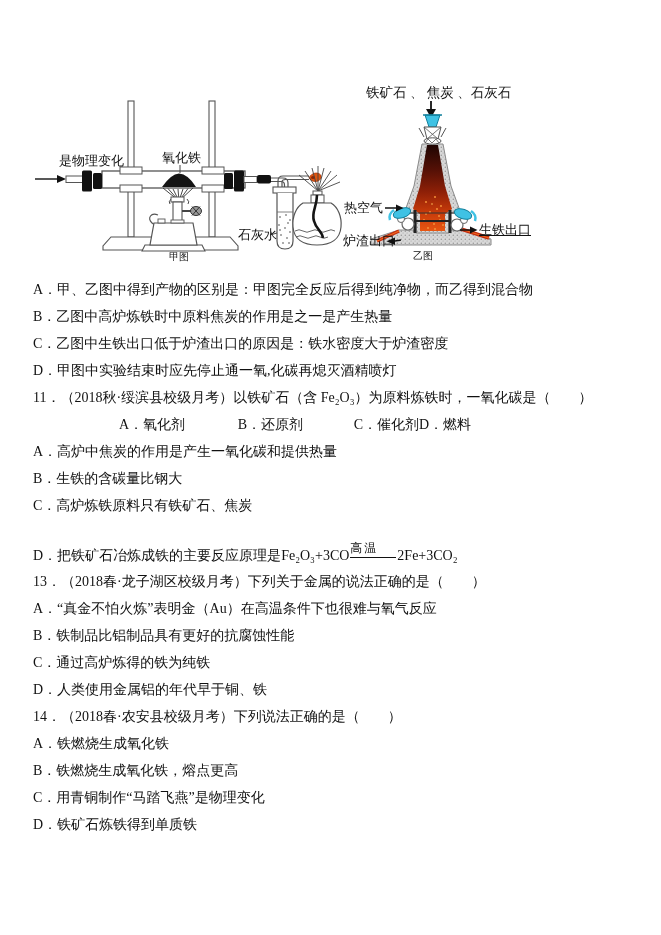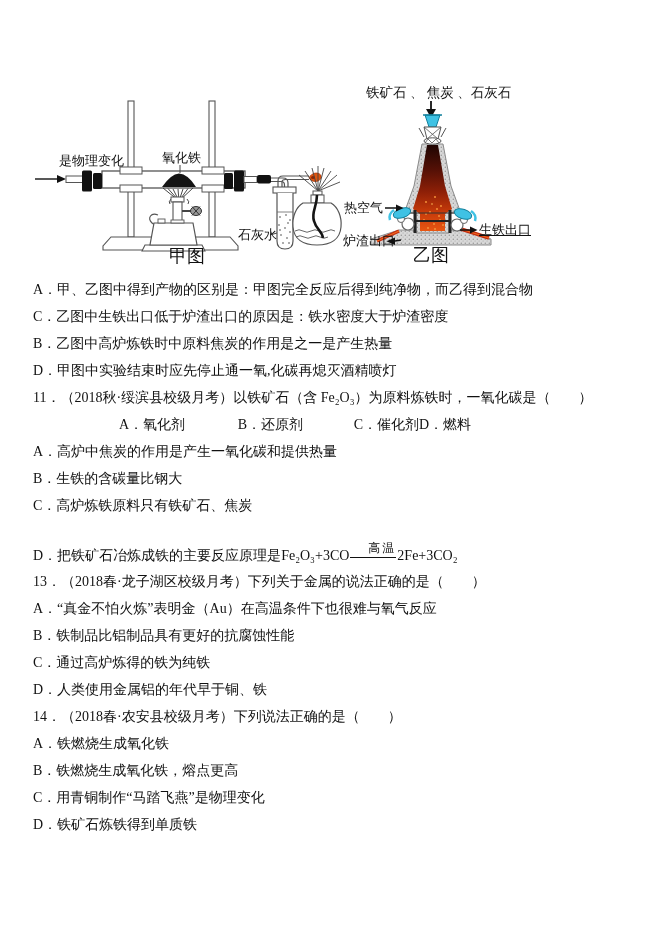--- a/index.html
+++ b/index.html
@@ -1,28 +1,28 @@
 <!DOCTYPE html>
 <html><head>
 <meta charset="utf-8">
 <style>
   html,body{margin:0;padding:0;background:#ffffff;}
   .page{position:relative;width:661px;height:935px;background:#ffffff;overflow:hidden;
         font-family:"Liberation Serif","DejaVu Serif",serif;color:#111;}
   .fig{position:absolute;}
   .fig svg{position:absolute;left:0;top:0;}
   .lbl{position:absolute;font-size:13px;line-height:14px;white-space:nowrap;color:#111;}
-  .cap{position:absolute;font-size:18px;line-height:15px;white-space:nowrap;color:#111;}
+  .cap{position:absolute;font-size:10px;line-height:15px;white-space:nowrap;color:#111;}
   .content{position:absolute;left:33px;top:276px;width:615px;font-size:14px;color:#111;}
   .line{height:27px;display:flex;align-items:center;white-space:nowrap;}
   .opts .optcol{display:inline-block;text-align:right;}
   .w1{width:152px}.w2{width:118px}.w3{width:116px}
   .eq-line{height:46px;align-items:flex-end;padding-bottom:3px;}
   .eq-line .txt{line-height:18px;}
-  .rxn{display:inline-flex;flex-direction:column;align-items:flex-end;margin:0 1px;}
+  .rxn{display:inline-flex;flex-direction:column;align-items:flex-start;margin:0 1px;}
   .rxn-cond{font-size:12px;line-height:13px;letter-spacing:2px;margin-bottom:2px;}
   .rxn-line{width:46px;height:0;border-top:1.6px solid #111;margin-bottom:7px;}
 </style>
 </head>
 <body>
 
 <div class="page">
 
   <div class="fig" style="left:25px;top:85px;width:320px;height:182px;">
     <svg width="320" height="182" viewBox="0 0 320 182">
@@ -209,22 +209,22 @@
     </svg>
     <span class="lbl" style="left:26px;top:4px;font-size:13.5px;">铁矿石 、 焦炭  、石灰石</span>
     <span class="lbl" style="left:4px;top:119px;">热空气</span>
     <span class="lbl" style="left:3px;top:152px;">炉渣出口</span>
     <span class="lbl" style="left:139px;top:141px;text-decoration:underline;">生铁出口</span>
     <span class="cap" style="left:73px;top:166px;">乙图</span>
   </div>
 
   <div class="content">
     <div class="line">A．甲、乙图中得到产物的区别是：甲图完全反应后得到纯净物，而乙得到混合物</div>
+    <div class="line">B．乙图中高炉炼铁时中原料焦炭的作用是之一是产生热量</div>
     <div class="line">C．乙图中生铁出口低于炉渣出口的原因是：铁水密度大于炉渣密度</div>
-    <div class="line">B．乙图中高炉炼铁时中原料焦炭的作用是之一是产生热量</div>
     <div class="line">D．甲图中实验结束时应先停止通一氧,化碳再熄灭酒精喷灯</div>
 
     <div class="line">11．（2018秋·绥滨县校级月考）以铁矿石（含 Fe₂O₃）为原料炼铁时，一氧化碳是（　　）</div>
     <div class="line opts">
       <span class="optcol w1">A．氧化剂</span>
       <span class="optcol w2">B．还原剂</span>
       <span class="optcol w3">C．催化剂</span>
       <span class="optcol">D．燃料</span>
     </div>
 

